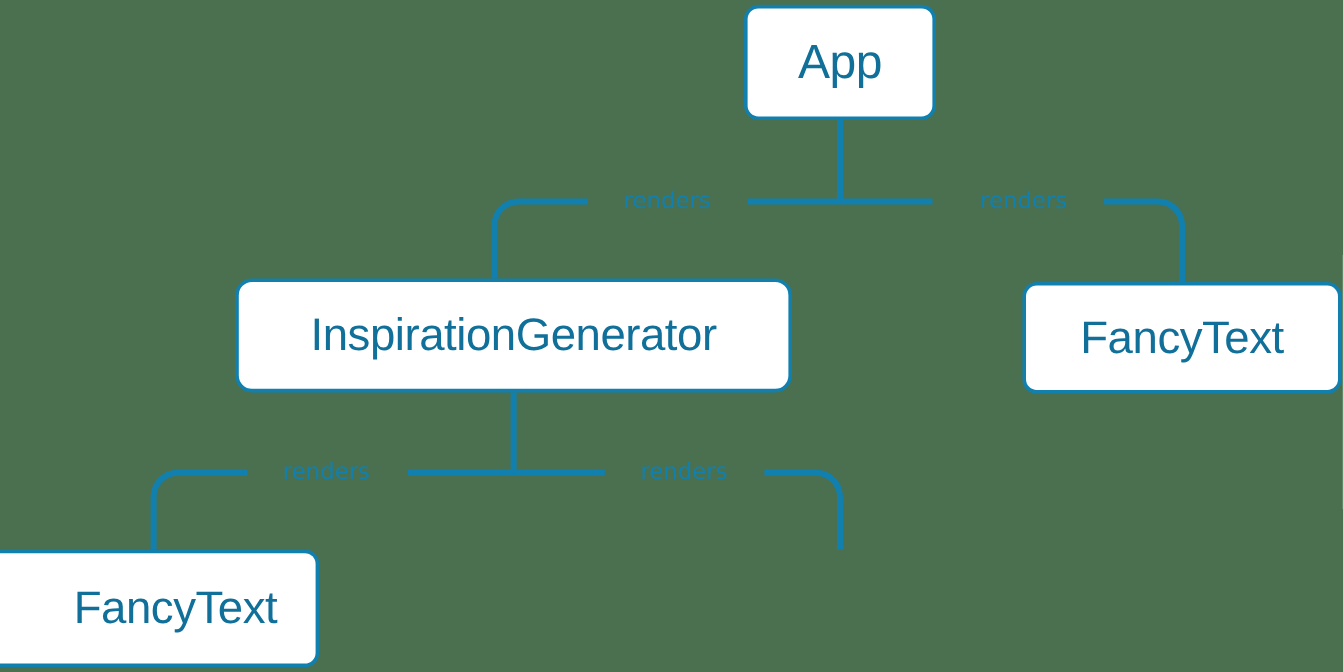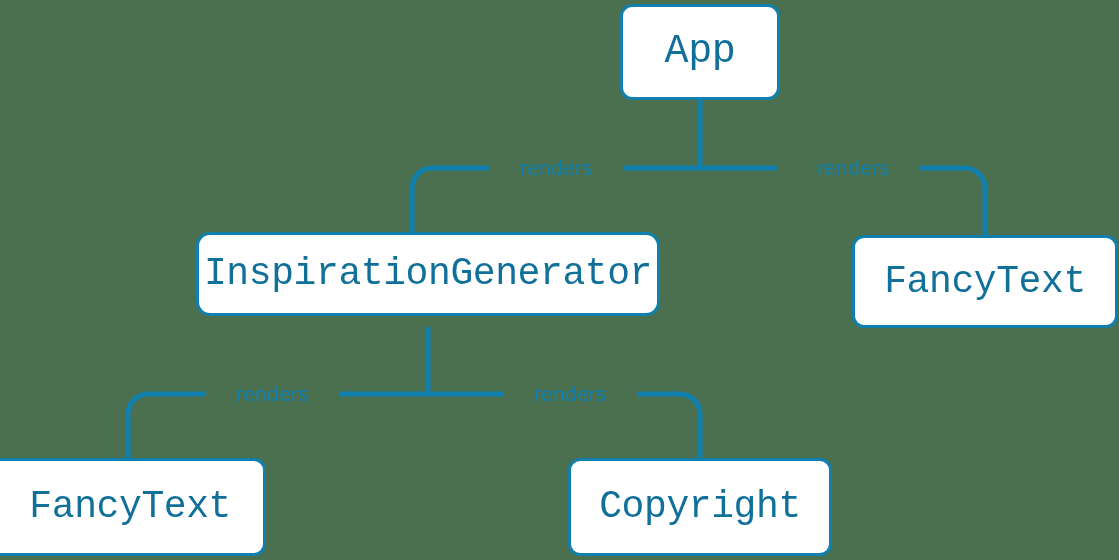--- a/index.html
+++ b/index.html
@@ -30,21 +30,21 @@
   .node {
     position: absolute;
     box-sizing: border-box;
     background: #ffffff;
     border: 3px solid #1180ae;
     border-radius: 12px;
     display: flex;
     align-items: center;
     justify-content: center;
     color: #10709a;
-    font-family: Liberation Mono, monospace;
+    font-family: Liberation Sans, sans-serif;
     font-weight: 400;
     letter-spacing: -0.4px;
     white-space: nowrap;
     z-index: 2;
   }
   .node-label {
     display: block;
     line-height: 1;
   }
   
@@ -53,21 +53,21 @@
     top: 4px;
     width: 160px;
     height: 96px;
     font-size: 40px;
   }
   
   #node-inspiration-generator {
     left: 196px;
     top: 232px;
     width: 464px;
-    height: 84px;
+    height: 95px;
     font-size: 38px;
     border-radius: 14px;
     text-align: center;
   }
   
   #node-fancytext-app {
     left: 852px;
     top: 235px;
     width: 266px;
     height: 93px;
@@ -144,23 +144,20 @@
   </div>
 
   <div class="node" id="node-fancytext-app">
     <span class="node-label">FancyText</span>
   </div>
 
   <div class="node" id="node-fancytext-ig">
     <span class="node-label">FancyText</span>
   </div>
 
-  <div class="node" id="node-copyright">
-    <span class="node-label">Copyright</span>
-  </div>
 
   <div class="edge-label" id="edge-label-app-ig">renders</div>
 
   <div class="edge-label" id="edge-label-app-ft">renders</div>
 
   <div class="edge-label" id="edge-label-ig-ft">renders</div>
 
   <div class="edge-label" id="edge-label-ig-cr">renders</div>
 
 </div>

